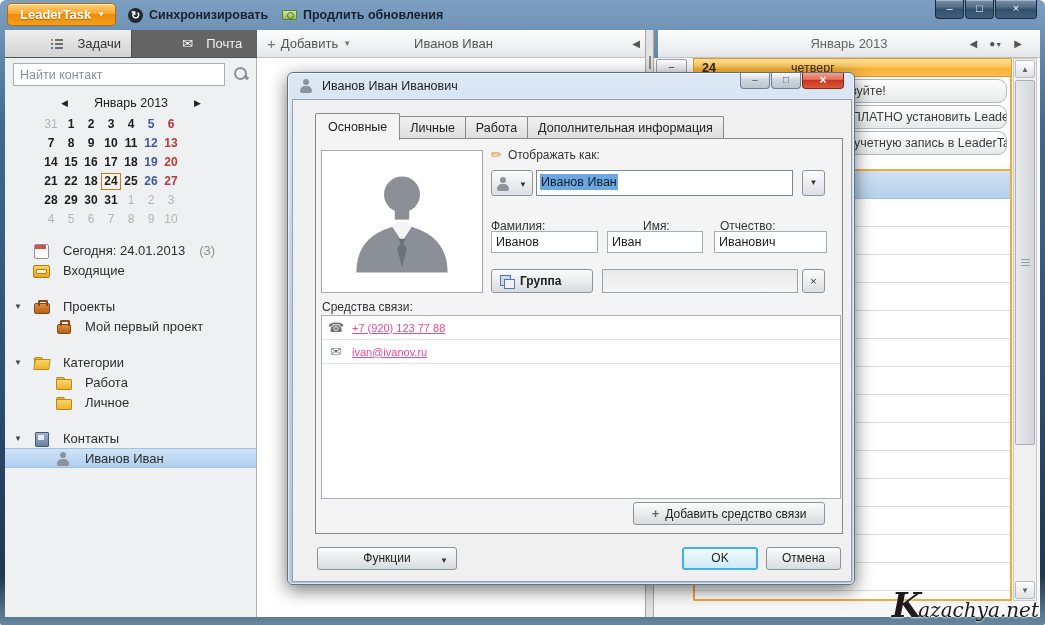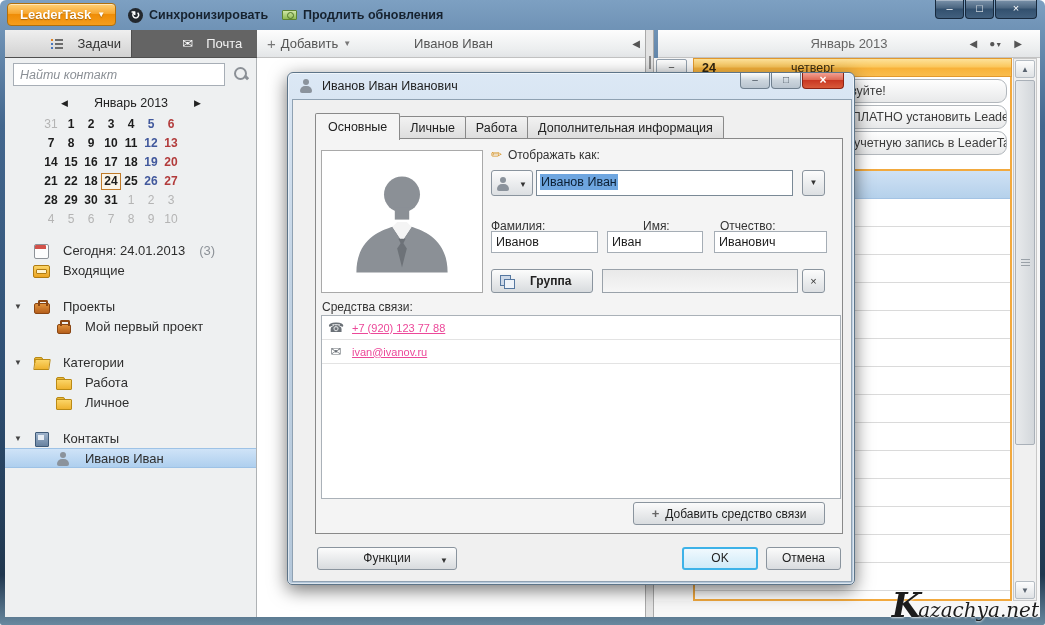--- a/index.html
+++ b/index.html
@@ -43,21 +43,21 @@
   .mid-title { position:absolute; left:0; right:0; text-align:center; color:#555; font-size:13px; }
   .collapse-left { position:absolute; right:10px; color:#555; font-size:10px; cursor:pointer; }
   .right-hdr { left:658px; width:382px; display:flex; align-items:center; justify-content:center; }
   .rh-title { color:#666; font-size:13px; }
   .rh-nav { position:absolute; right:18px; display:flex; align-items:center; gap:12px; color:#555; font-size:10px; }
   .rh-nav span { cursor:pointer; }
 
   
   .sidebar { position:absolute; left:5px; top:58px; width:252px; height:559px; background:#eef0f1; border-right:1px solid #aeb2b5; }
   .search-wrap { position:absolute; left:8px; top:5px; width:236px; height:23px; }
-  .search-wrap input { width:212px; height:23px; border:1px solid #a7aeb6; padding:0 6px; font-size:12.5px; color:#555; background:#fff; font-family:"Liberation Sans",sans-serif;font-style:italic; }
+  .search-wrap input { width:212px; height:23px; border:1px solid #a7aeb6; padding:0 6px; font-size:12.5px; color:#555; background:#fff; font-family:"Liberation Sans",sans-serif; }
   .search-wrap input::placeholder { color:#8a8f95; }
   .ic-magnifier { position:absolute; right:0; top:3px; width:16px; height:16px; cursor:pointer; }
   .ic-magnifier::before { content:""; position:absolute; left:1px; top:1px; width:9px; height:9px; border:2px solid #8b9096; border-radius:50%; }
   .ic-magnifier::after { content:""; position:absolute; left:11px; top:10px; width:5px; height:2.5px; background:#8b9096; transform:rotate(45deg); }
   .cal { position:absolute; left:36px; top:36px; width:180px; }
   .cal-hdr { display:flex; align-items:center; justify-content:center; gap:26px; height:18px; }
   .cal-month { font-size:12.5px; color:#222; }
   .cal-arrow { font-size:9px; color:#222; cursor:pointer; }
   .cal-cell { display:inline-block; width:20px; height:17px; line-height:17px; text-align:center; font-size:12px; font-weight:bold; color:#1c1c1c; }
   .cal-cell.head { color:#9a9a9a; font-weight:bold; border-bottom:1px solid #b8b8b8; }
@@ -141,21 +141,21 @@
   .combo-btn .ic { position:absolute; left:3px; top:5px; }
   .combo-btn .caret { position:absolute; right:5px; top:9px; font-size:8px; color:#333; }
   .display-input { position:absolute; left:220px; top:31px; width:257px; height:26px; background:#fff; border:1px solid #7a8996; padding:4px 3px; font-size:12.5px; cursor:text; }
   .display-input .sel { background:#6ea6e0; color:#0b1f33; padding:1px 1px; }
   .dd-btn { position:absolute; width:23px; background:linear-gradient(180deg,#fcfcfc,#dcdfe2); border:1px solid #8a949e; border-radius:3px;
             color:#333; font-size:8px; text-align:center; cursor:pointer; }
   .dd-main { left:486px; top:31px; height:26px; line-height:24px; }
   .fld-label { position:absolute; top:80px; font-size:12px; color:#333; }
   .fld { position:absolute; top:92px; height:22px; border:1px solid #a5adb5; background:#fff; padding:0 4px; font-size:12.5px; color:#1a1a1a; font-family:"Liberation Sans",sans-serif; }
   .grp-btn { position:absolute; left:175px; top:130px; width:102px; height:24px; background:linear-gradient(180deg,#fcfcfc,#d8dbde);
-             border:1px solid #8a949e; border-radius:3px; display:flex; align-items:center; gap:16px; padding-left:8px;
+             border:1px solid #8a949e; border-radius:3px; display:flex; align-items:center; gap:6px; padding-left:8px;
              font-size:12px; font-weight:bold; color:#222; cursor:pointer; }
   .ic-group { width:14px; height:13px; position:relative; }
   .ic-group::before { content:""; position:absolute; left:0; top:0; width:9px; height:9px; background:#cdd9e8; border:1px solid #5577a0; }
   .ic-group::after { content:""; position:absolute; left:4px; top:4px; width:9px; height:8px; background:#eef3f9; border:1px solid #5577a0; }
   .grp-field { position:absolute; left:286px; top:130px; width:196px; height:24px; background:linear-gradient(180deg,#e9e9e9,#f6f6f6); border:1px solid #9aa2aa; }
   .x-btn { left:486px; top:130px; height:24px; line-height:22px; font-size:11px; }
   .comm-label { left:6px; top:161px; }
   .comm-list { position:absolute; left:5px; top:176px; width:520px; height:184px; background:#fff; border:1px solid #aab1b8; }
   .comm-row { height:24px; display:flex; align-items:center; gap:8px; padding-left:6px; border-bottom:1px solid #e3e3e3; }
   .comm-ic { color:#6b7177; font-size:13px; width:16px; text-align:center; }

